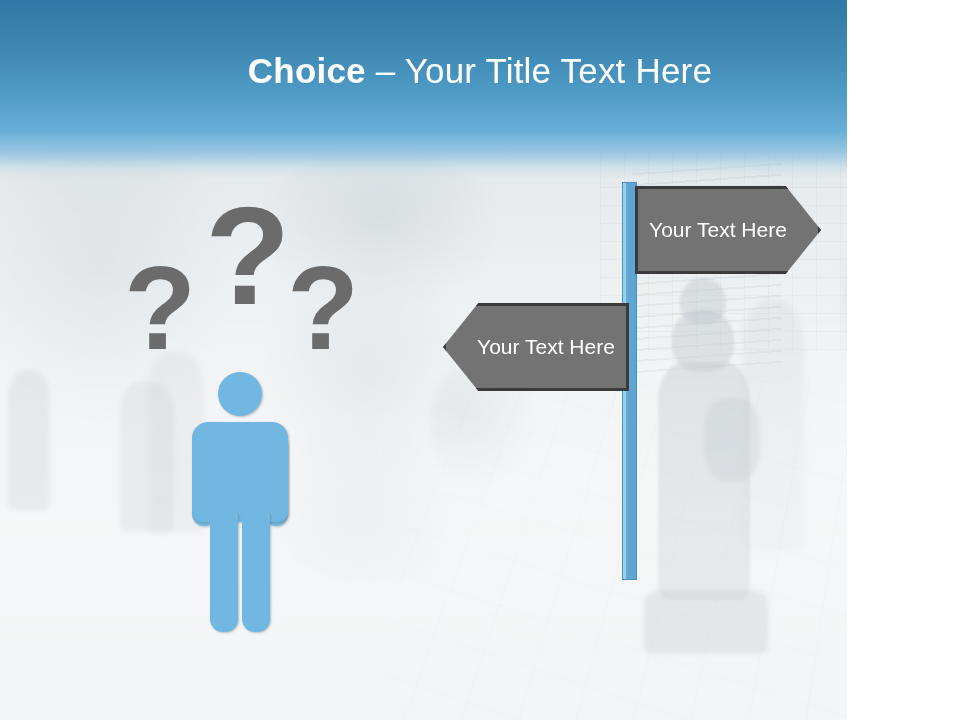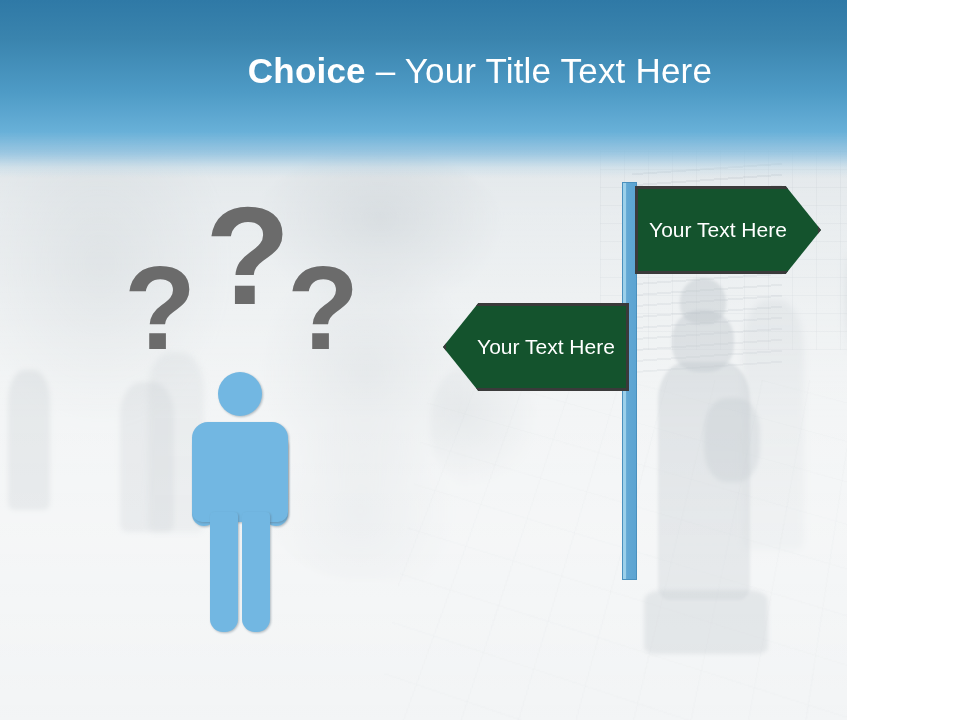--- a/index.html
+++ b/index.html
@@ -216,21 +216,21 @@
     left: 622px; top: 182px;
     width: 15px; height: 398px;
     background: linear-gradient(90deg, #9cd0ea 0%, #9cd0ea 26%, #62a8d4 27%, #5ca4d2 100%);
     border: 1px solid #4a90bd;
     box-sizing: border-box;
   }
 
   .sign {
     position: absolute;
     box-sizing: border-box;
-    background: #14532d;
+    background: #737373;
     border: 3px solid #3a3a3a;
     color: #ffffff;
     font-size: 21px;
     line-height: 28px;
     text-align: center;
     display: flex;
     align-items: center;
     justify-content: center;
     padding: 0 16px;
   }

